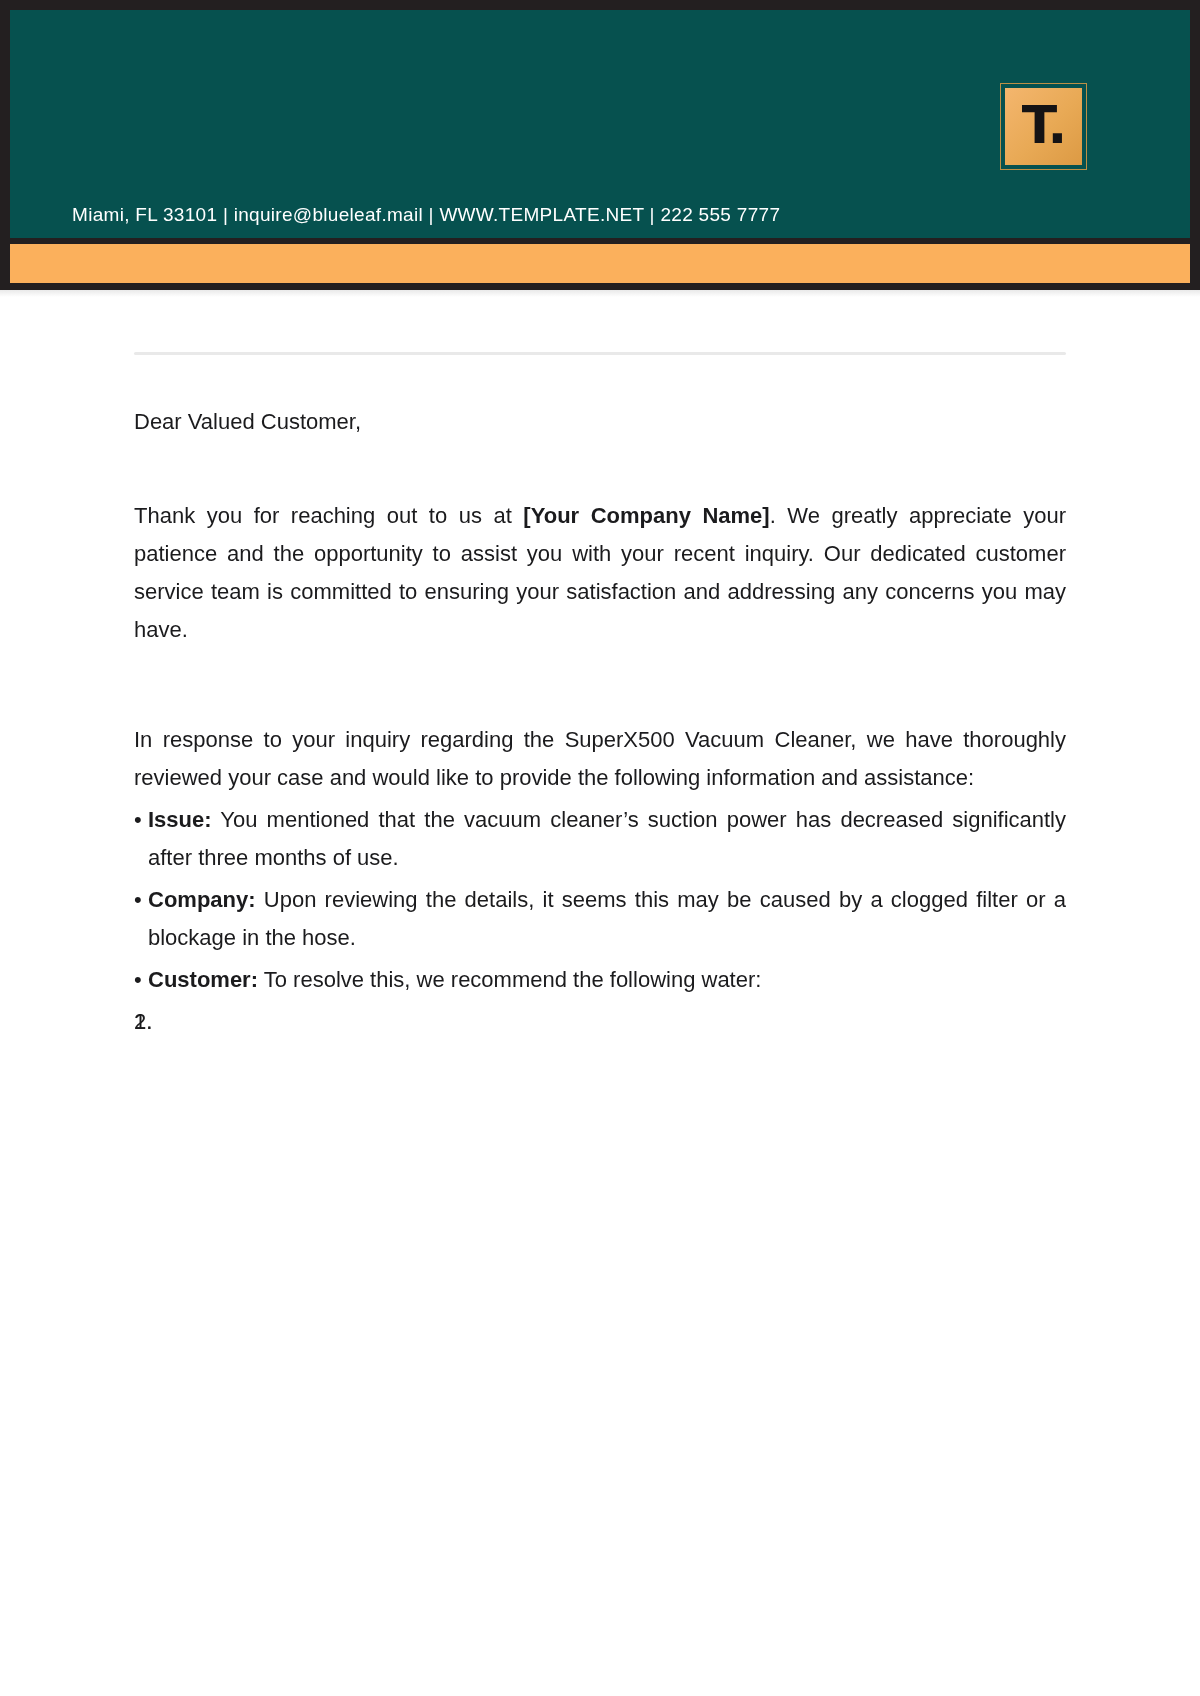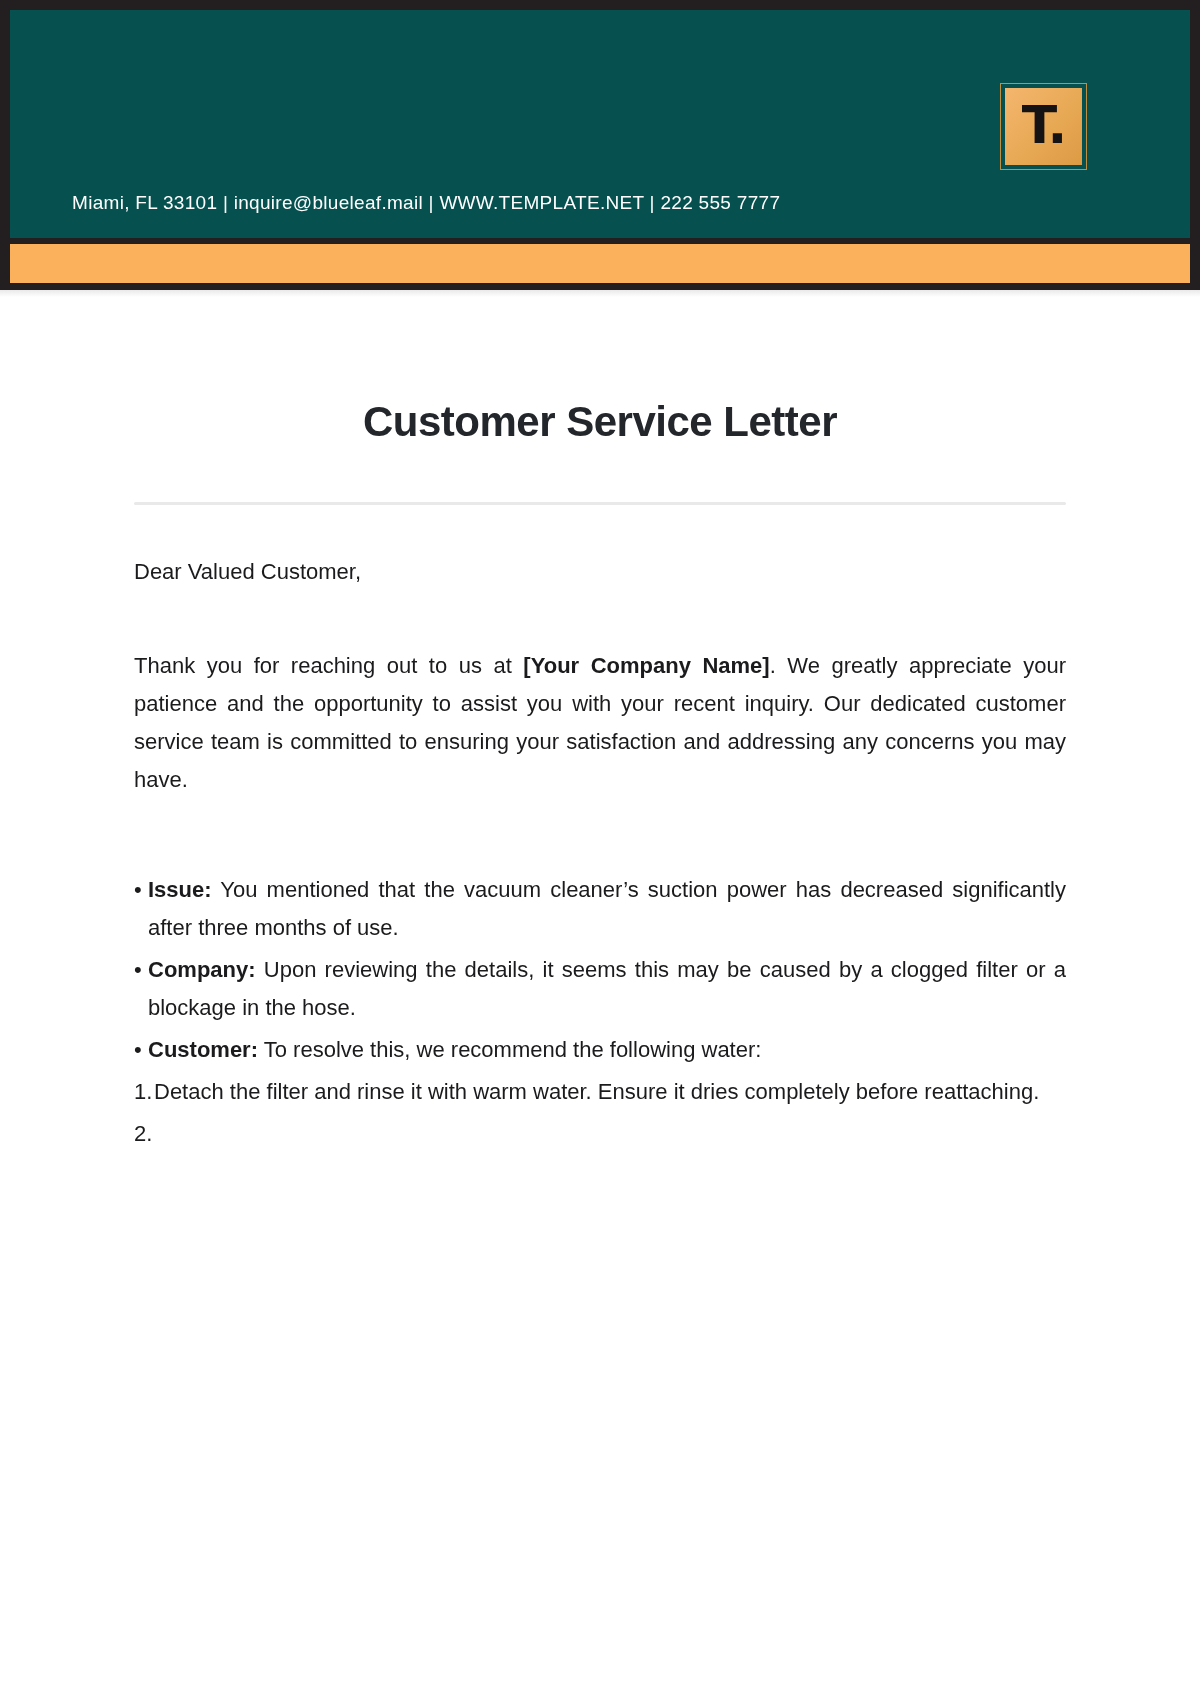--- a/index.html
+++ b/index.html
@@ -46,21 +46,21 @@
     font-weight: 900;
     font-size: 52px;
     line-height: 1;
     color: #151314;
     letter-spacing: -2px;
     transform: translateY(-2px);
   }
   .contact {
     position: absolute;
     left: 62px;
-    bottom: 24px;
+    bottom: 12px;
     color: #ffffff;
     font-size: 19px;
     letter-spacing: 0.3px;
     white-space: nowrap;
   }
   .accent-bar {
     height: 39px;
     margin-top: 6px;
     background: #FBB05C;
   }
@@ -140,40 +140,40 @@
         <span class="logo-letter">T.</span>
       </div>
     </div>
     <div class="contact">Miami, FL 33101 | inquire@blueleaf.mail | WWW.TEMPLATE.NET | 222 555 7777</div>
   </div>
   <div class="accent-bar"></div>
 </header>
 <div class="header-shadow"></div>
 
 <main class="letter">
-  <h1 class="title">Customer Service Letter</h1>
   <div class="divider"></div>
 
   <p class="greeting">Dear Valued Customer,</p>
 
   <p class="para"><span>Thank you for reaching out to us at </span><strong>[Your Company Name]</strong><span>. We greatly appreciate your patience and the opportunity to assist you with your recent inquiry. Our dedicated customer service team is committed to ensuring your satisfaction and addressing any concerns you may have.</span></p>
 
+  <p class="para-tight">In response to your inquiry regarding the SuperX500 Vacuum Cleaner, we have thoroughly reviewed your case and would like to provide the following information and assistance:</p>
 
   <ul class="bullets">
     <li>
       <span class="marker">•</span><strong>Issue:</strong> <span>You mentioned that the vacuum cleaner’s suction power has decreased significantly after three months of use.</span>
     </li>
     <li>
       <span class="marker">•</span><strong>Company:</strong> <span>Upon reviewing the details, it seems this may be caused by a clogged filter or a blockage in the hose.</span>
     </li>
     <li>
       <span class="marker">•</span><strong>Customer:</strong> <span>To resolve this, we recommend the following water:</span>
       <ol class="steps">
         <li>
-          <span class="num">1.</span><span>Detach the filter and rinse it with warm water. Ensure it dries completely before reattaching.</span>
+          <span class="num">1.</span>
         </li>
         <li>
           <span class="num">2.</span>
         </li>
       </ol>
     </li>
   </ul>
 
 </main>
 

